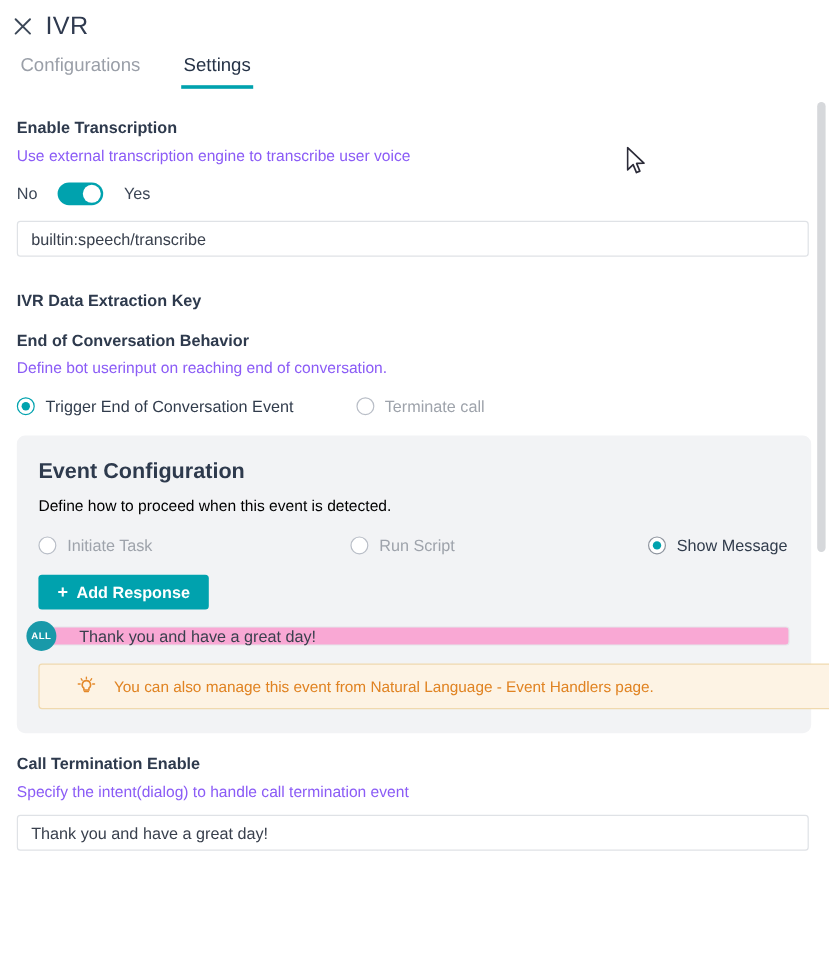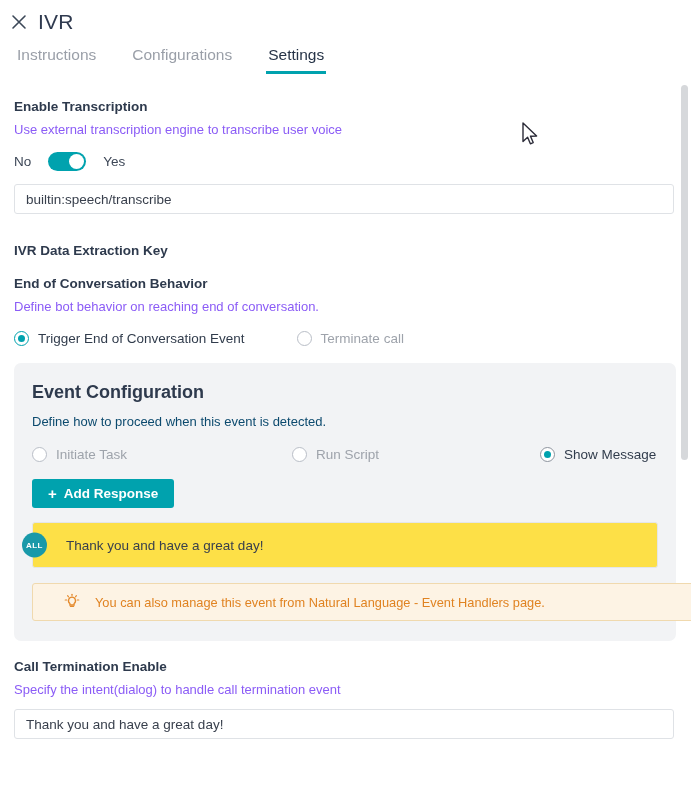--- a/index.html
+++ b/index.html
@@ -172,21 +172,21 @@
     border-radius: 7px;
     padding: 19px 18px 20px 18px;
   }
   .panel-title {
     font-size: 18px;
     font-weight: bold;
     color: #2e3a4d;
   }
   .panel-sub {
     font-size: 13px;
-    color: #0c4a6e;
+    color: #000000;
     margin-top: 11px;
   }
   .panel-radios {
     display: flex; align-items: center;
     margin-top: 18px;
   }
   .panel-radios .radio { margin-right: 0; }
   .pr1 { width: 260px; }
   .pr2 { width: 248px; }
 
@@ -205,22 +205,22 @@
   }
   .btn-primary .plus {
     font-size: 15px;
     margin-right: 7px;
     font-weight: bold;
     line-height: 1;
   }
 
   .response-row {
     margin-top: 14px;
-    width: 626px; height: 46px;
-    background: #fde047;
+    width: 626px; height: 16px;
+    background: #f9a8d4;
     border: 1px solid #e4e6e9;
     border-radius: 3px;
     display: flex; align-items: center;
     position: relative;
     cursor: pointer;
     text-align: center;
   }
   .all-badge {
     position: absolute;
     left: -11px; top: 50%;
@@ -291,21 +291,20 @@
   <div class="header">
     <div class="close-icon">
       <svg width="16" height="16" viewBox="0 0 16 16">
         <path d="M2 2 L14 14 M14 2 L2 14" stroke="#3c4858" stroke-width="1.6" fill="none" stroke-linecap="round"></path>
       </svg>
     </div>
     <div class="app-title">IVR</div>
   </div>
 
   <div class="tabs">
-    <div class="tab">Instructions</div>
     <div class="tab">Configurations</div>
     <div class="tab active">Settings</div>
   </div>
 
   <div class="content">
 
     <div style="padding-top:17px;">
       <div class="section-title">Enable Transcription</div>
       <div class="section-sub">Use external transcription engine to transcribe user voice</div>
       <div class="toggle-row">
@@ -317,21 +316,21 @@
       </div>
       <div class="text-input">builtin:speech/transcribe</div>
     </div>
 
     <div style="padding-top:17px;">
       <div class="section-title">IVR Data Extraction Key</div>
     </div>
 
     <div style="padding-top:18px;">
       <div class="section-title">End of Conversation Behavior</div>
-      <div class="section-sub">Define bot behavior on reaching end of conversation.</div>
+      <div class="section-sub">Define bot userinput on reaching end of conversation.</div>
       <div class="radio-row">
         <div class="radio checked teal" style="margin-right:24px;">
           <span class="dot"></span>
           <span class="rlabel">Trigger End of Conversation Event</span>
         </div>
         <div class="radio disabled">
           <span class="dot"></span>
           <span class="rlabel">Terminate call</span>
         </div>
       </div>

